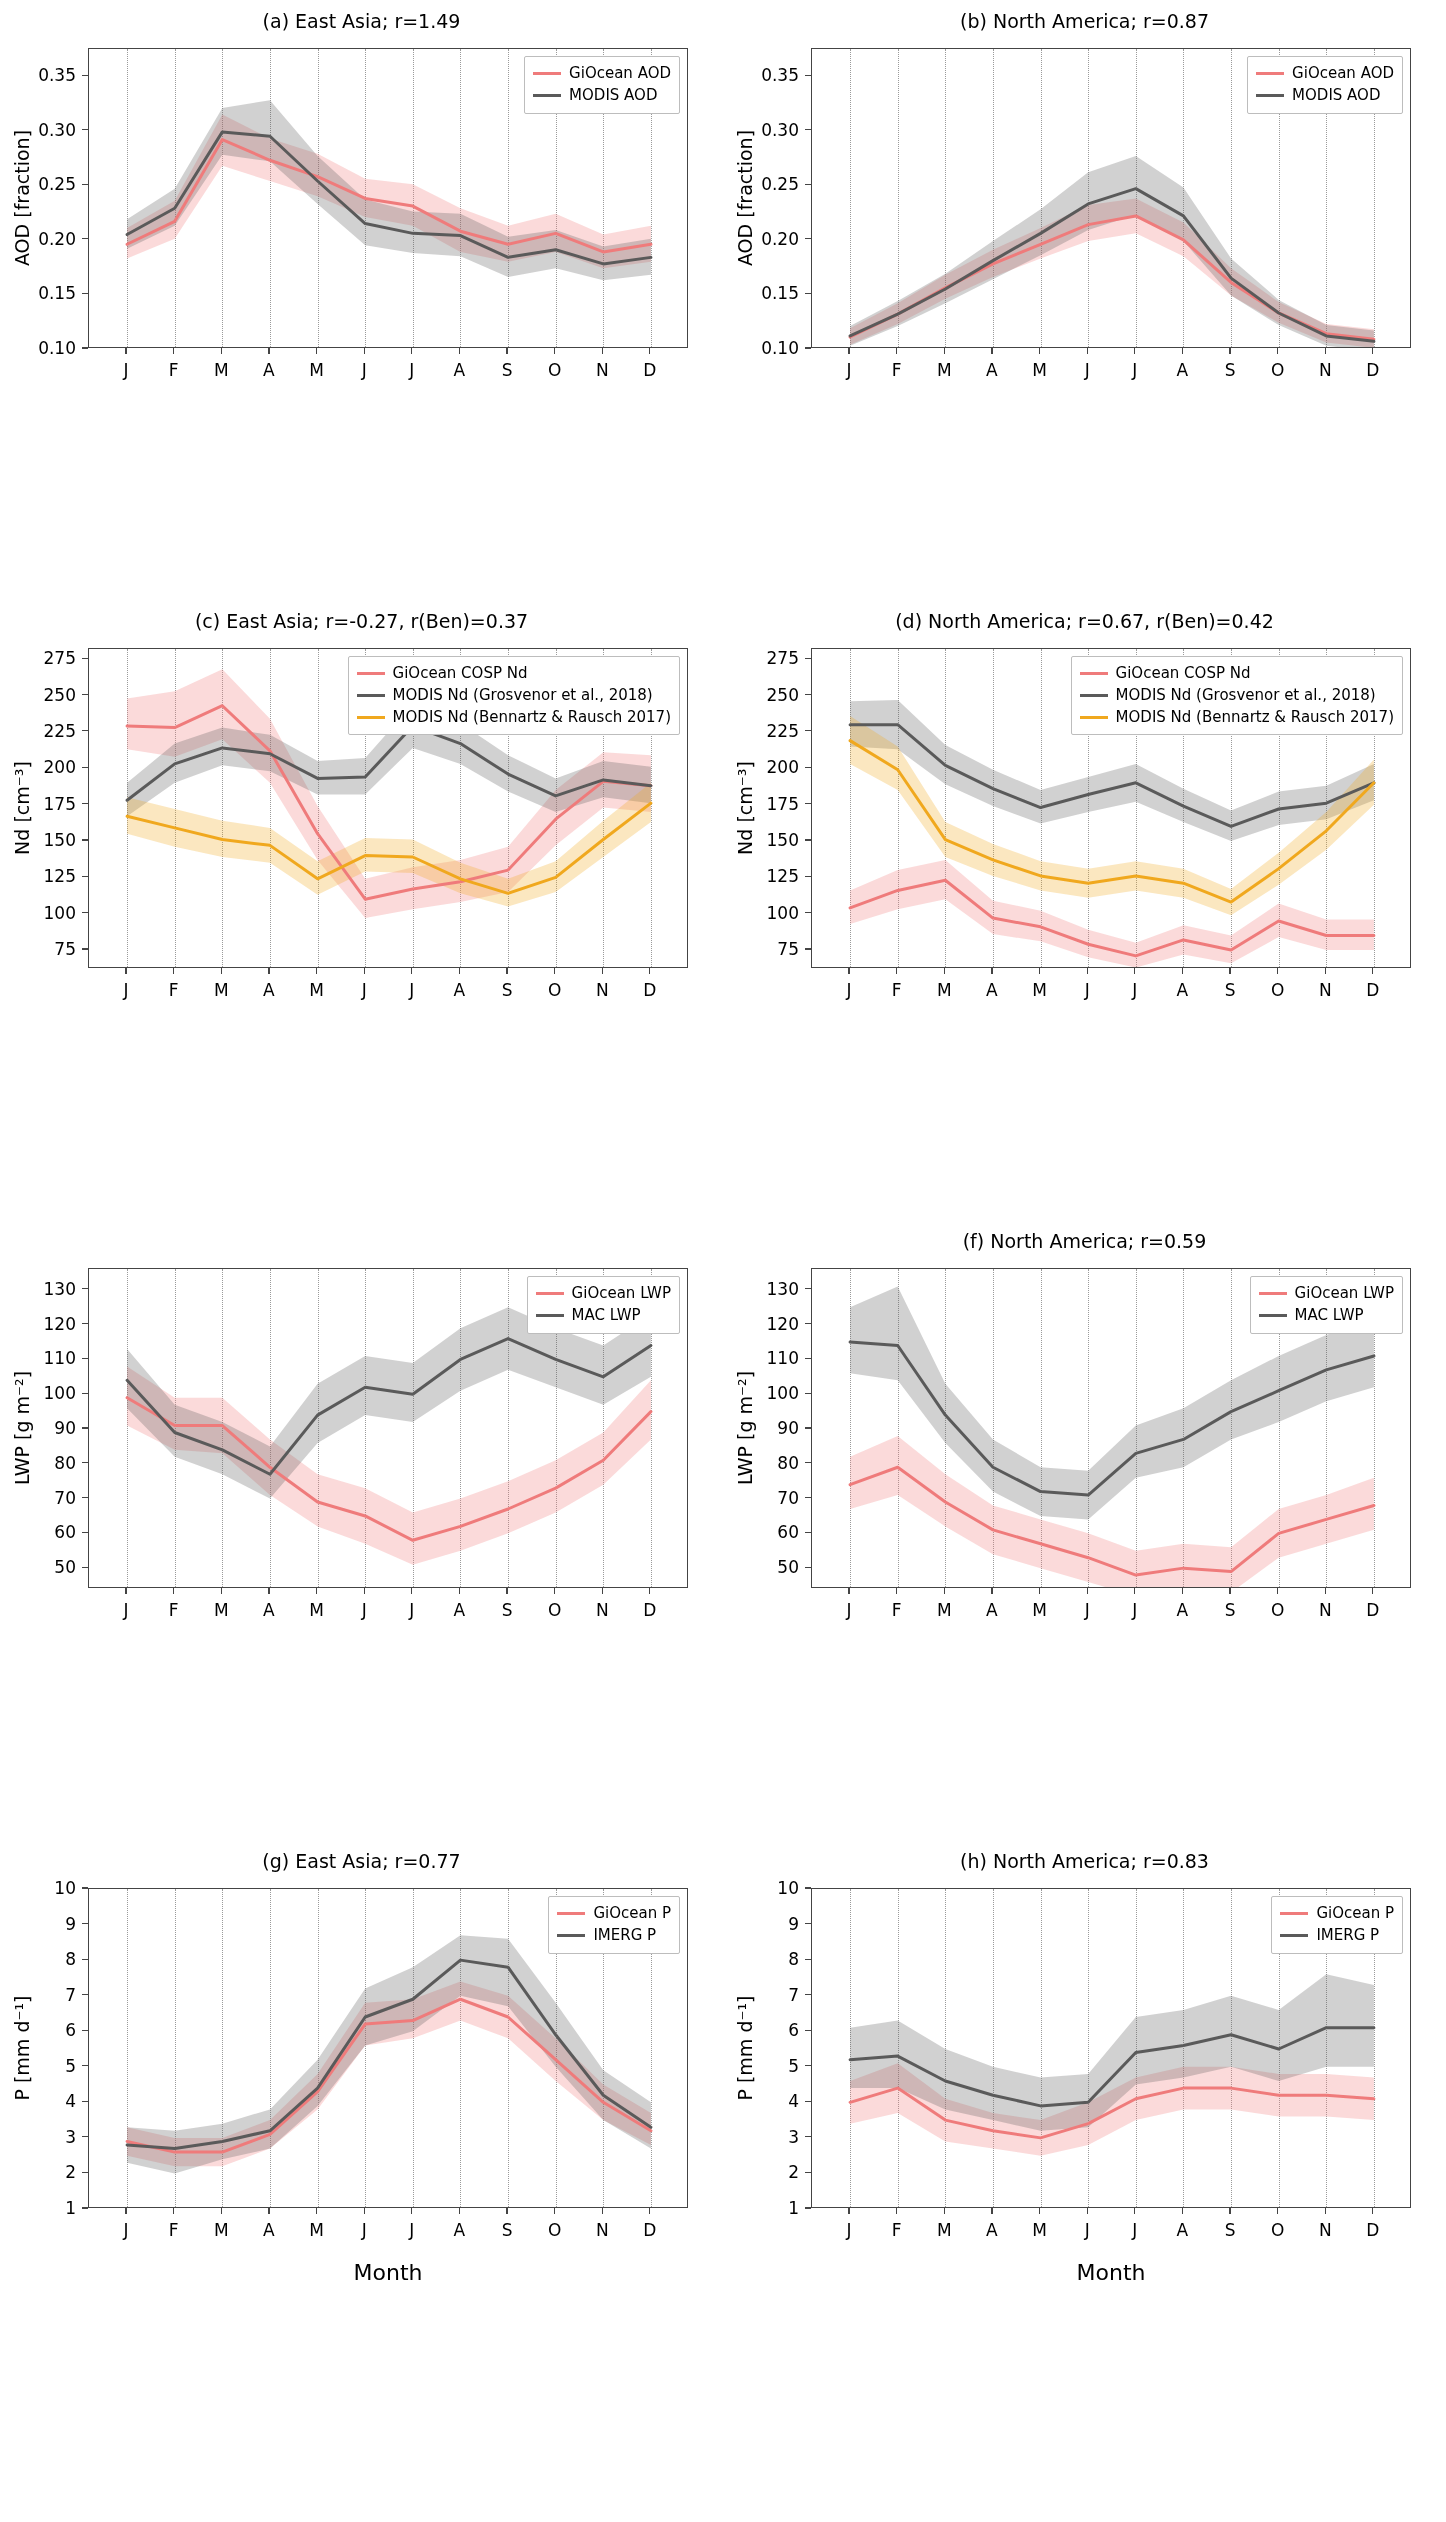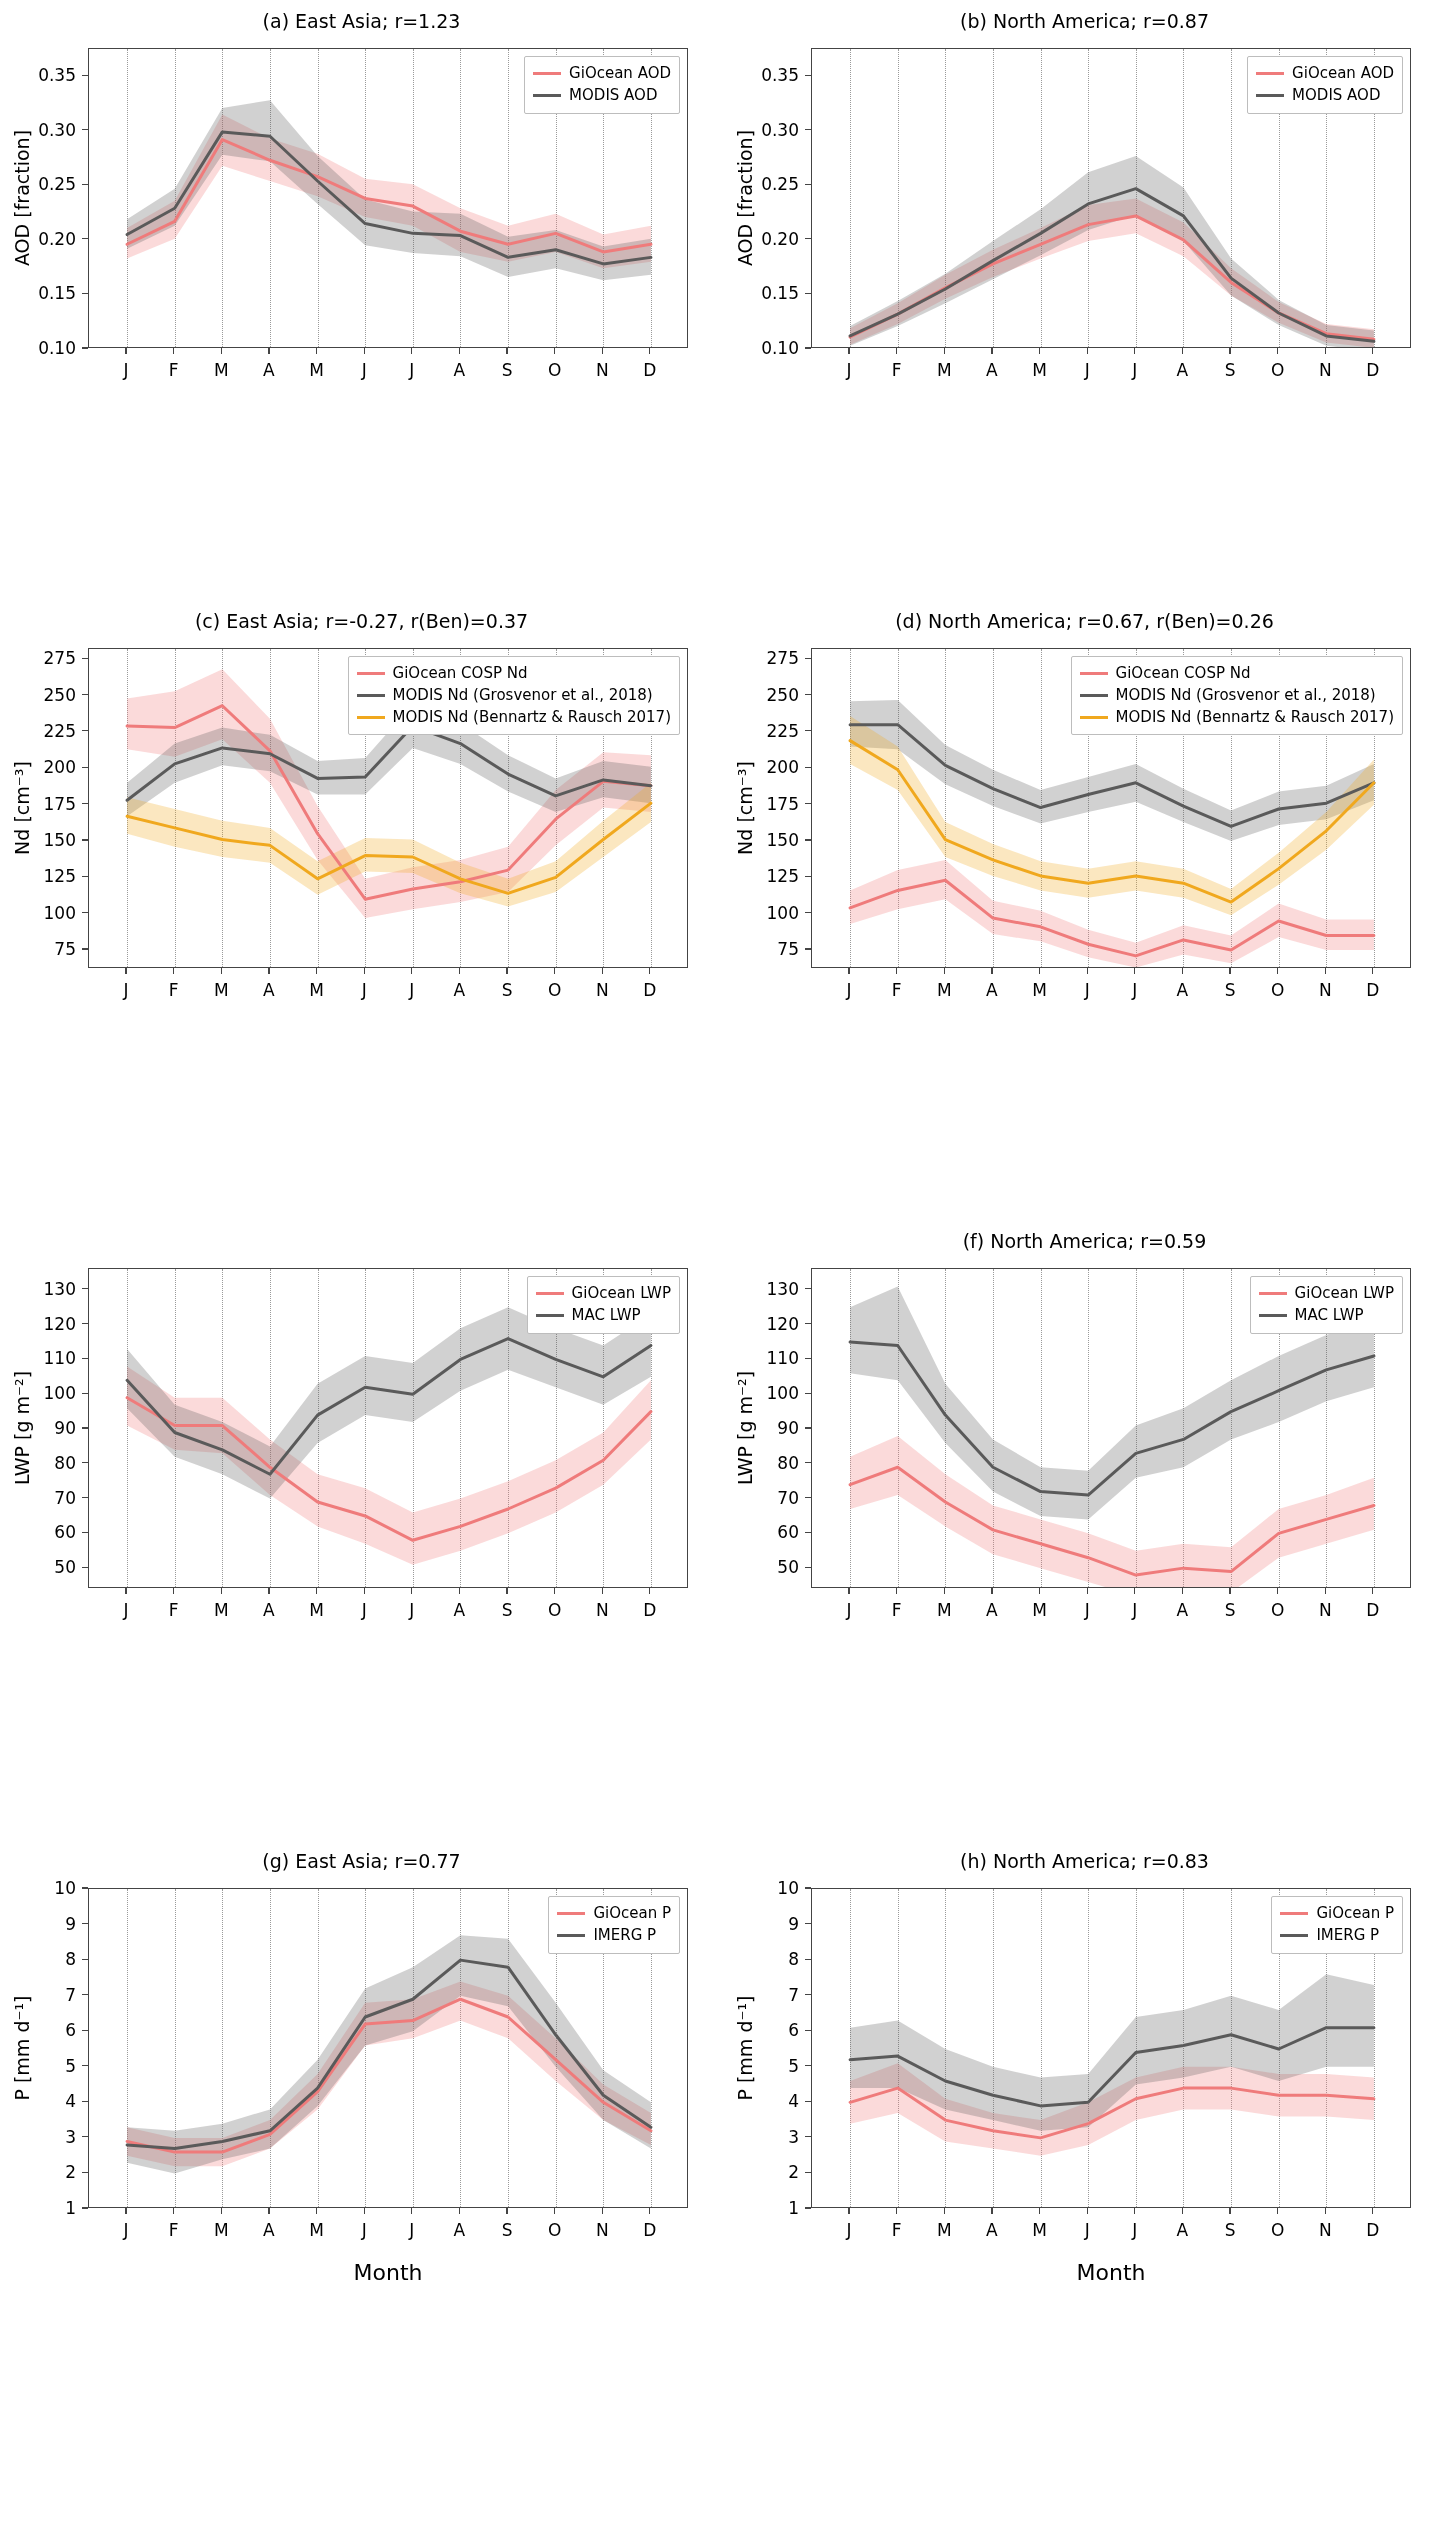--- a/index.html
+++ b/index.html
@@ -111,21 +111,21 @@
     flex: 0 0 auto;
   }
   svg { display: block; }
 </style>
 </head>
 <body>
 
 <div class="figure">
   <div class="grid" id="grid">
       <div class="panel">
-        <div class="panel-title">(a) East Asia; r=1.23</div>
+        <div class="panel-title">(a) East Asia; r=1.49</div>
         <div class="ylabel" style="left: 22px; top: 198px; transform: rotate(-90deg) translate(-50%, -50%);">AOD [fraction]</div>
         <div class="plot-area" style="left: 88px; top: 48px; width: 600px; height: 300px;">
           <div class="gridline" style="left: 38.0952px;"></div>
           <div class="gridline" style="left: 85.7143px;"></div>
           <div class="gridline" style="left: 133.333px;"></div>
           <div class="gridline" style="left: 180.952px;"></div>
           <div class="gridline" style="left: 228.571px;"></div>
           <div class="gridline" style="left: 276.19px;"></div>
           <div class="gridline" style="left: 323.81px;"></div>
           <div class="gridline" style="left: 371.429px;"></div>
@@ -333,21 +333,21 @@
             <span class="legend-swatch" style="background: rgb(90, 90, 90);"></span>
             <span>MODIS Nd (Grosvenor et al., 2018)</span>
           </div>
           <div class="legend-row">
             <span class="legend-swatch" style="background: rgb(240, 168, 30);"></span>
             <span>MODIS Nd (Bennartz &amp; Rausch 2017)</span>
           </div>
         </div>
       </div>
       <div class="panel">
-        <div class="panel-title">(d) North America; r=0.67, r(Ben)=0.26</div>
+        <div class="panel-title">(d) North America; r=0.67, r(Ben)=0.42</div>
         <div class="ylabel" style="left: 22px; top: 208px; transform: rotate(-90deg) translate(-50%, -50%);">Nd [cm⁻³]</div>
         <div class="plot-area" style="left: 88px; top: 48px; width: 600px; height: 320px;">
           <div class="gridline" style="left: 38.0952px;"></div>
           <div class="gridline" style="left: 85.7143px;"></div>
           <div class="gridline" style="left: 133.333px;"></div>
           <div class="gridline" style="left: 180.952px;"></div>
           <div class="gridline" style="left: 228.571px;"></div>
           <div class="gridline" style="left: 276.19px;"></div>
           <div class="gridline" style="left: 323.81px;"></div>
           <div class="gridline" style="left: 371.429px;"></div>

